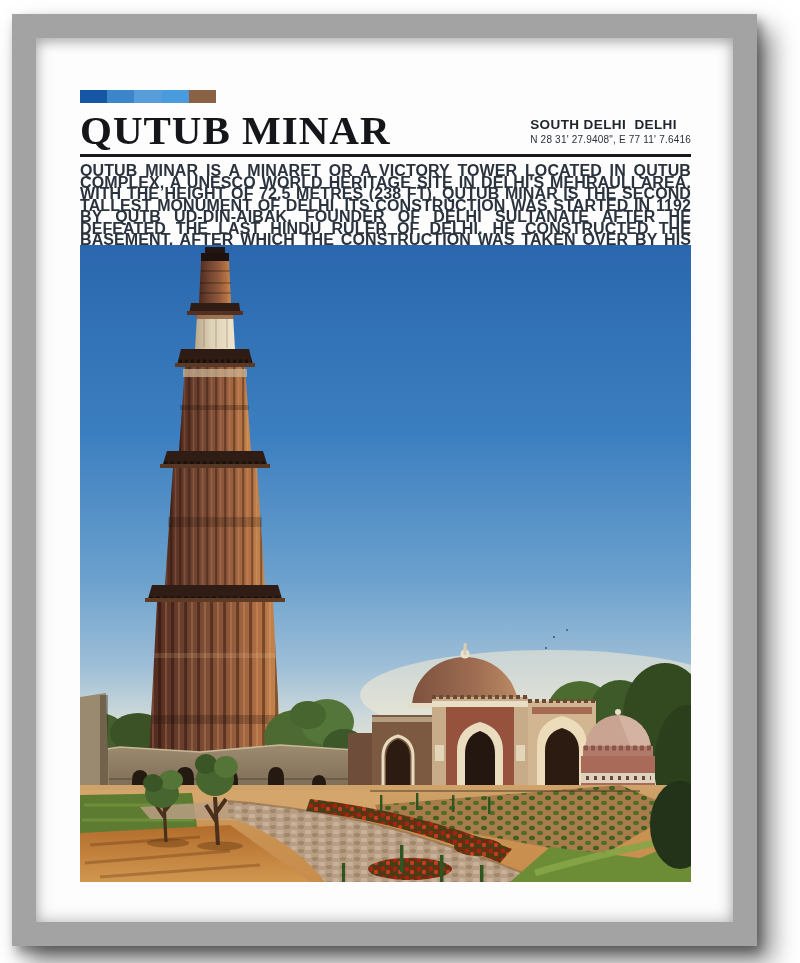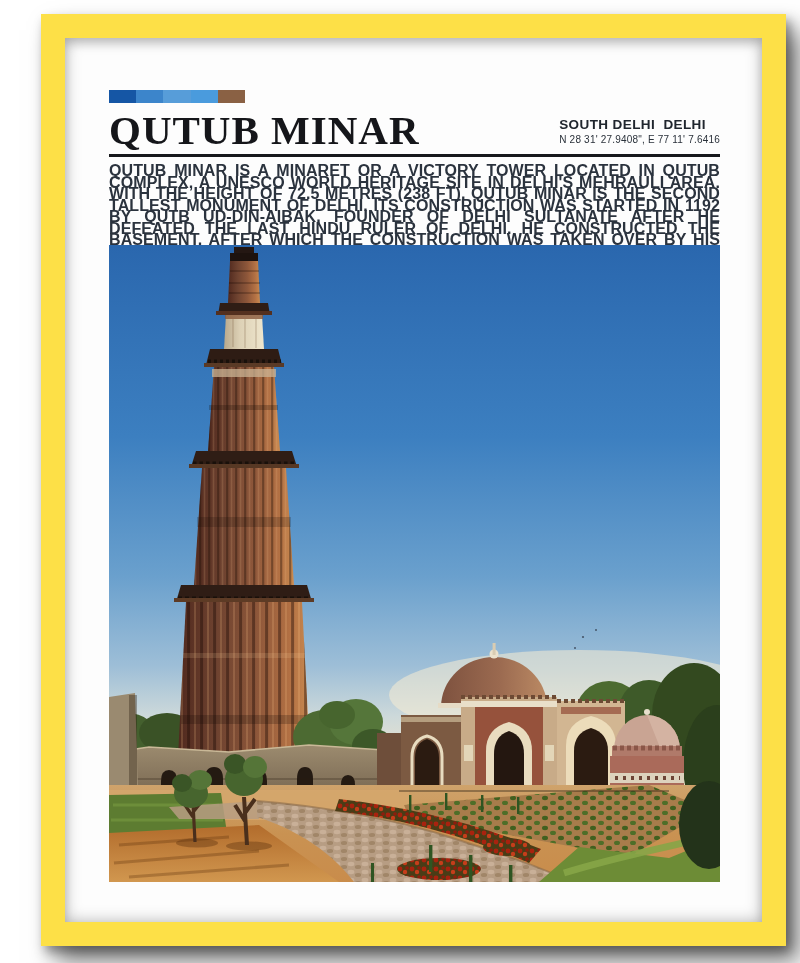--- a/index.html
+++ b/index.html
@@ -1,22 +1,22 @@
 <!DOCTYPE html>
 <html><head>
 <meta charset="utf-8">
 <style>
   * { margin:0; padding:0; box-sizing:border-box; }
   html,body { width:800px; height:963px; background:#ffffff; overflow:hidden;
               font-family:"Liberation Sans", sans-serif; }
   .stage { position:relative; width:800px; height:963px; background:#fff; }
 
   .frame {
-    position:absolute; left:41px; top:14px; width:745px; height:932px;
-    background:#fde047;
+    position:absolute; left:12px; top:14px; width:745px; height:932px;
+    background:#a3a3a3;
     box-shadow: 14px 16px 24px rgba(0,0,0,.50), 4px 6px 10px rgba(0,0,0,.35);
   }
   .matte {
     position:absolute; left:24px; top:24px; right:24px; bottom:24px;
     background:#fdfdfd;
     box-shadow: inset 0 0 16px rgba(0,0,0,.30), inset 0 6px 10px rgba(0,0,0,.12);
   }
   .content { position:absolute; left:44px; top:52px; width:611px; }
 
   .accent-bar { position:absolute; left:0; top:0; width:136px; height:13px; display:flex; }

